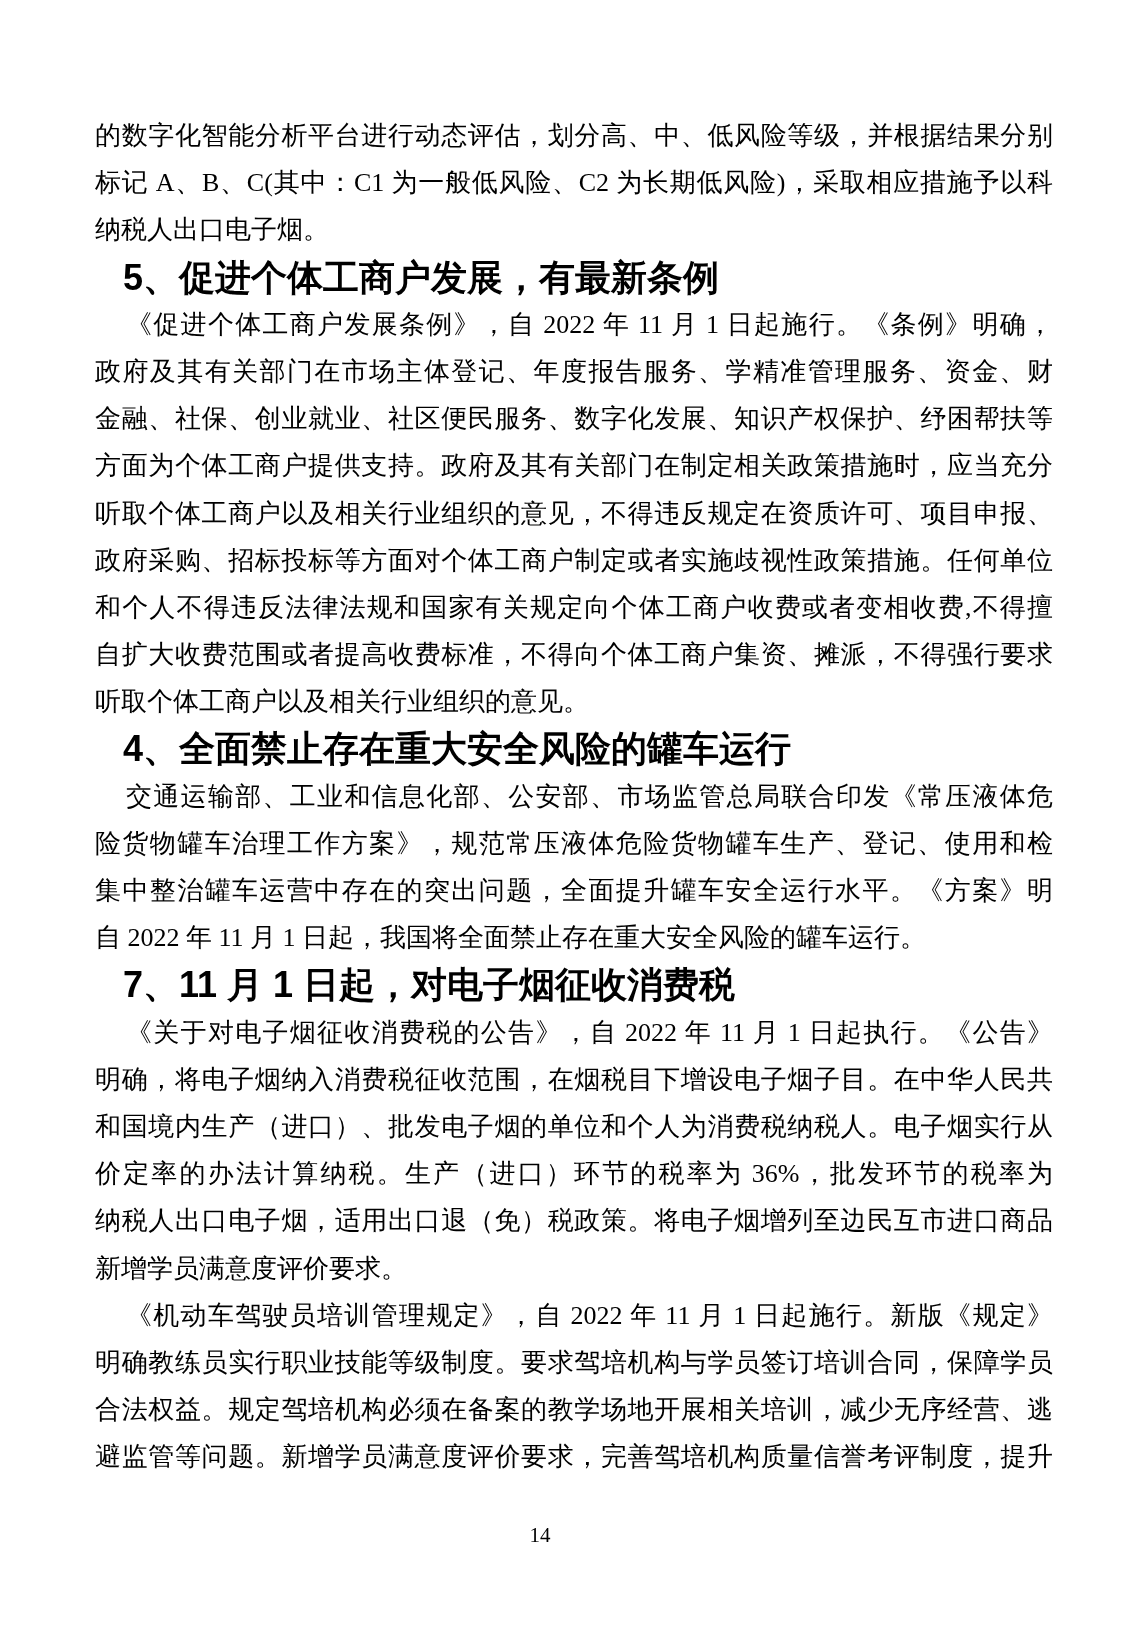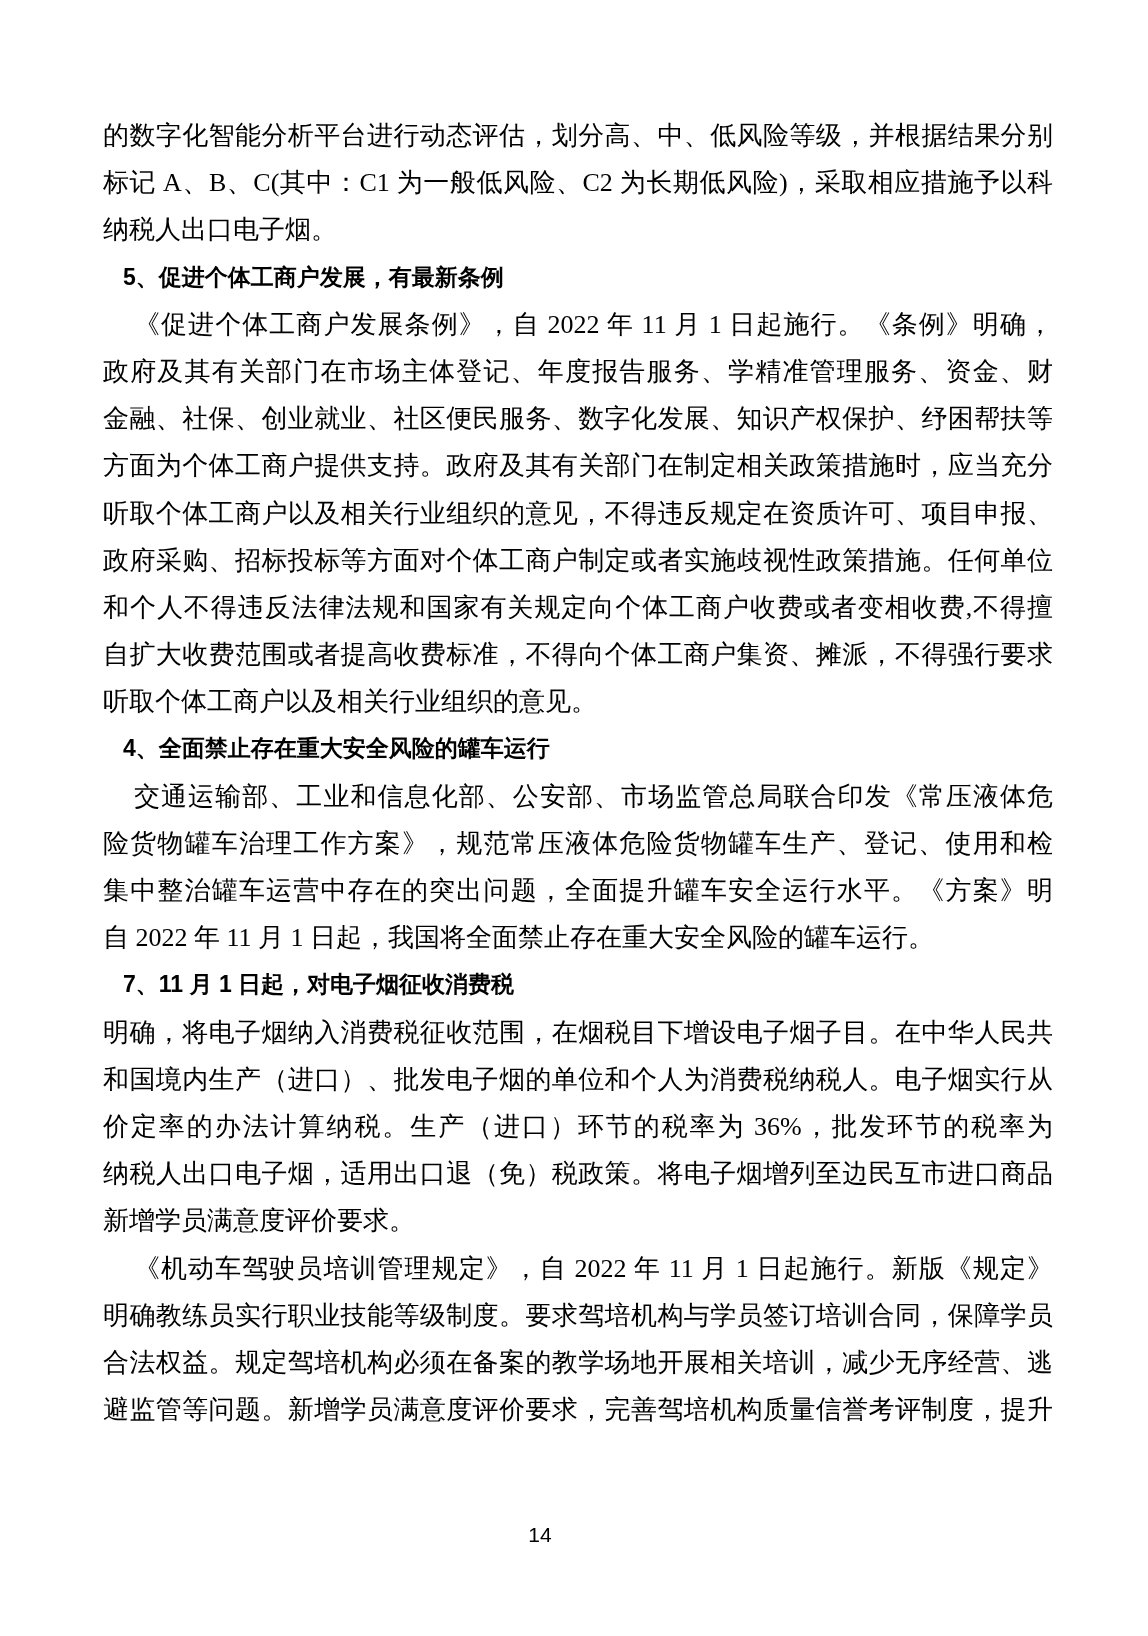--- a/index.html
+++ b/index.html
@@ -21,50 +21,49 @@
     top: 112px;
     width: 958px;
     font-family: "Liberation Serif", serif;
     font-size: 26px;
     color: #000000;
   }
   .line {
     height: 47.2px;
     line-height: 47.2px;
     overflow: hidden;
-    margin-left: 8px;
   }
   .line.fill {
     text-align: justify;
     text-align-last: justify;
   }
   .line.end {
     text-align: left;
     text-align-last: left;
   }
   .line.first {
     text-indent: 31px;
   }
   .heading {
     height: 47.2px;
     line-height: 47.2px;
     padding-left: 28px;
     font-family: "Liberation Sans", sans-serif;
     font-weight: bold;
-    font-size: 23px;
+    font-size: 36px;
     color: #000000;
     overflow: hidden;
   }
   .page-number {
     position: absolute;
     top: 1523px;
     left: 0;
     width: 1080px;
     text-align: center;
-    font-family: Liberation Sans, sans-serif;
+    font-family: Liberation Serif, serif;
     font-size: 21px;
     color: #000000;
   }
 </style>
 </head>
 <body>
 
 <div class="page">
   <div class="content">
 
@@ -90,20 +89,21 @@
     <div class="heading">4、全面禁止存在重大安全风险的罐车运行</div>
     <div class="para">
       <div class="line fill first">交通运输部、工业和信息化部、公安部、市场监管总局联合印发《常压液体危</div>
       <div class="line fill">险货物罐车治理工作方案》，规范常压液体危险货物罐车生产、登记、使用和检验，</div>
       <div class="line fill">集中整治罐车运营中存在的突出问题，全面提升罐车安全运行水平。《方案》明确，</div>
       <div class="line end">自 2022 年 11 月 1 日起，我国将全面禁止存在重大安全风险的罐车运行。</div>
     </div>
 
     <div class="heading">7、11 月 1 日起，对电子烟征收消费税</div>
     <div class="para">
+      <div class="line fill first">《关于对电子烟征收消费税的公告》，自 2022 年 11 月 1 日起执行。《公告》</div>
       <div class="line fill">明确，将电子烟纳入消费税征收范围，在烟税目下增设电子烟子目。在中华人民共</div>
       <div class="line fill">和国境内生产（进口）、批发电子烟的单位和个人为消费税纳税人。电子烟实行从</div>
       <div class="line fill">价定率的办法计算纳税。生产（进口）环节的税率为 36%，批发环节的税率为 11%。</div>
       <div class="line fill">纳税人出口电子烟，适用出口退（免）税政策。将电子烟增列至边民互市进口商品</div>
       <div class="line end">新增学员满意度评价要求。</div>
     </div>
 
     <div class="para">
       <div class="line fill first">《机动车驾驶员培训管理规定》，自 2022 年 11 月 1 日起施行。新版《规定》</div>
       <div class="line fill">明确教练员实行职业技能等级制度。要求驾培机构与学员签订培训合同，保障学员</div>

